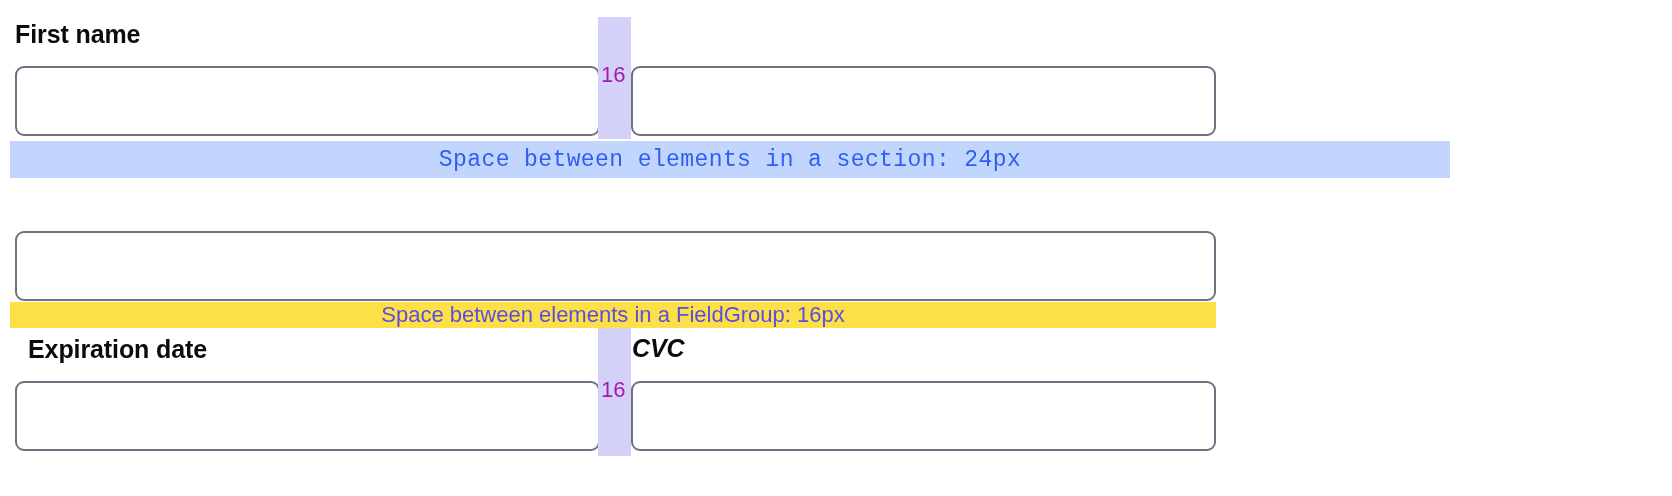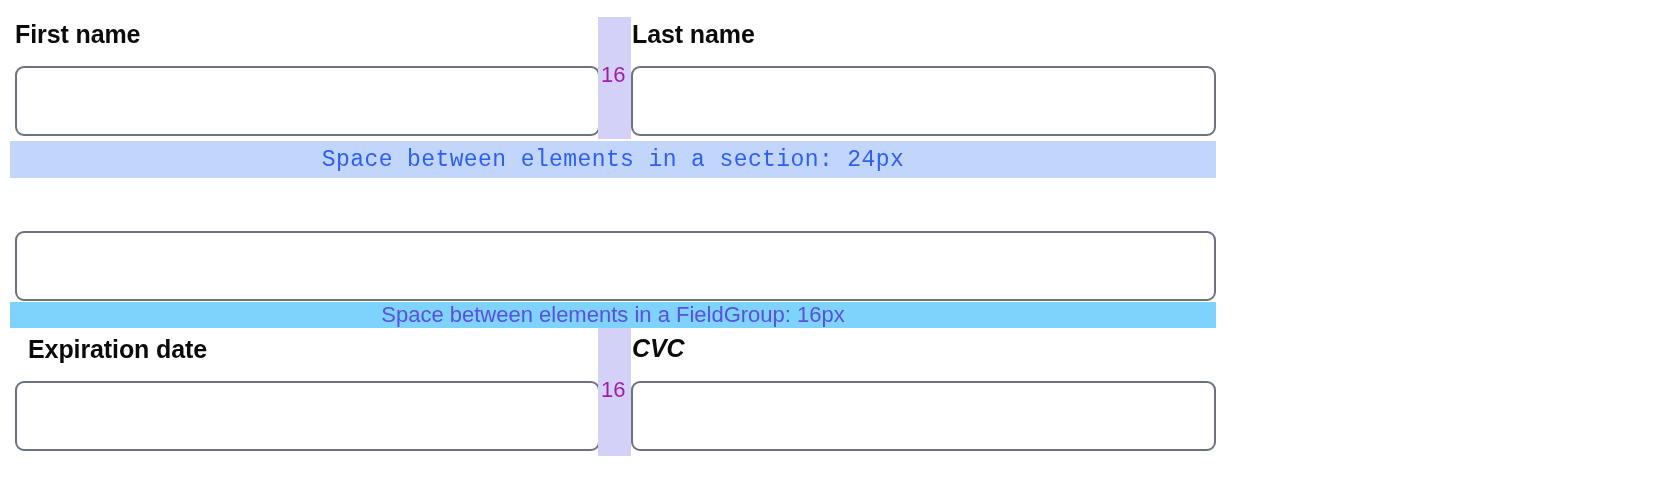--- a/index.html
+++ b/index.html
@@ -70,45 +70,44 @@
     white-space: nowrap;
   }
   .gap-bar.section {
     background: #c2d5fd;
     color: #2e5ff5;
     font-family: "Liberation Mono", monospace;
     font-size: 23px;
     letter-spacing: 0.4px;
   }
   .gap-bar.fieldgroup {
-    background: #7dd3fc;
+    background: #fde047;
     color: #5b4fe0;
     font-family: "Liberation Sans", sans-serif;
     font-size: 22px;
     letter-spacing: 0px;
   }
 </style>
 </head>
 <body>
 
 <div class="canvas">
 
   <div class="field-label" style="left:15px; top:20px;">First name</div>
 
   <input class="text-input" style="left: 15px; top: 66px; width: 585px; height: 70px;" value="">
 
   <div class="gap-vertical" style="left:598px; top:17px; width:33px; height:122px;"></div>
 
   <div class="gap-vertical-label" style="left:601px; top:64px;">16</div>
 
-  <div class="field-label" style="left:632px; top:20px;">Last name</div>
 
   <input class="text-input" style="left: 631px; top: 66px; width: 585px; height: 70px;" value="">
 
-  <div class="gap-bar section" style="left:10px; top:141px; width:1206px; height:37px;">Space between elements in a section: 24px</div>
+  <div class="gap-bar section" style="left:10px; top:141px; width:1440px; height:37px;">Space between elements in a section: 24px</div>
 
 
   <input class="text-input" style="left: 15px; top: 231px; width: 1201px; height: 70px;" value="">
 
   <div class="gap-bar fieldgroup" style="left:10px; top:302px; width:1206px; height:26px;">Space between elements in a FieldGroup: 16px</div>
 
   <div class="field-label" style="left:28px; top:335px;">Expiration date</div>
 
   <input class="text-input" style="left: 15px; top: 381px; width: 585px; height: 70px;" value="">
 

